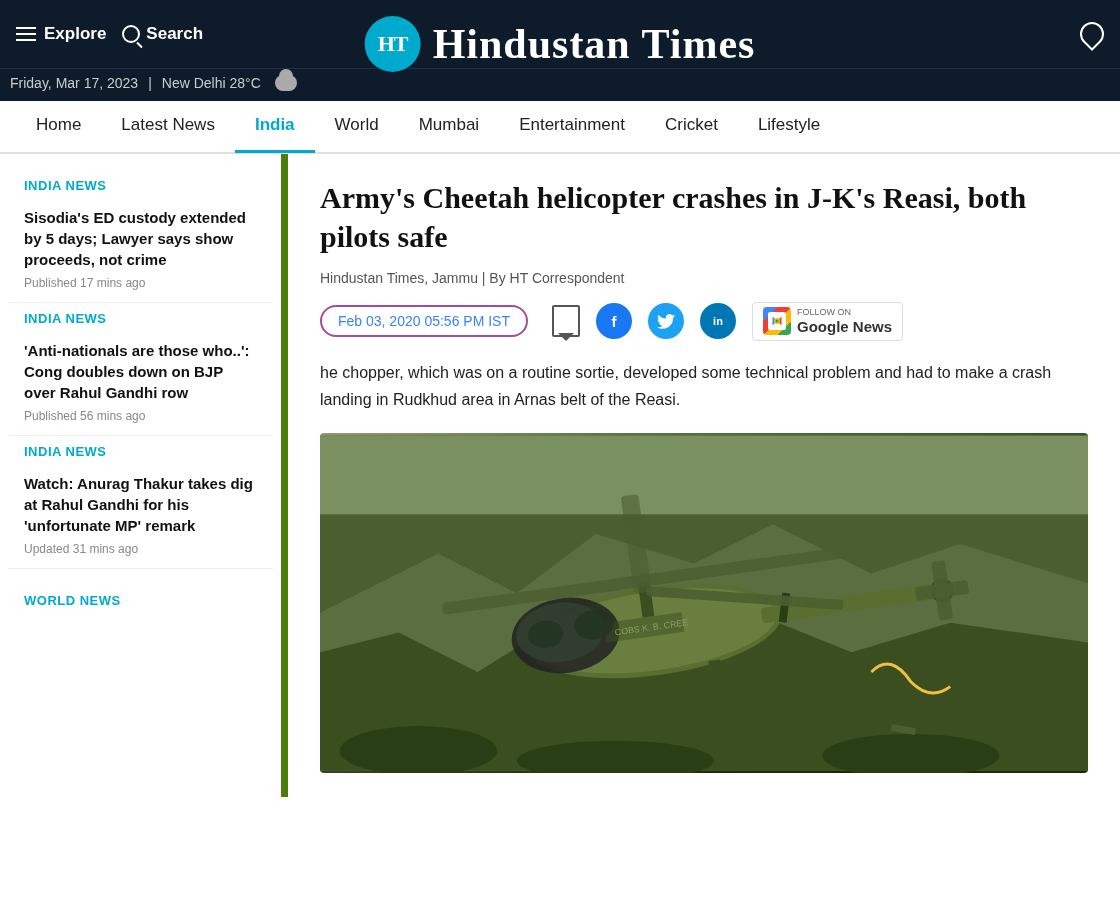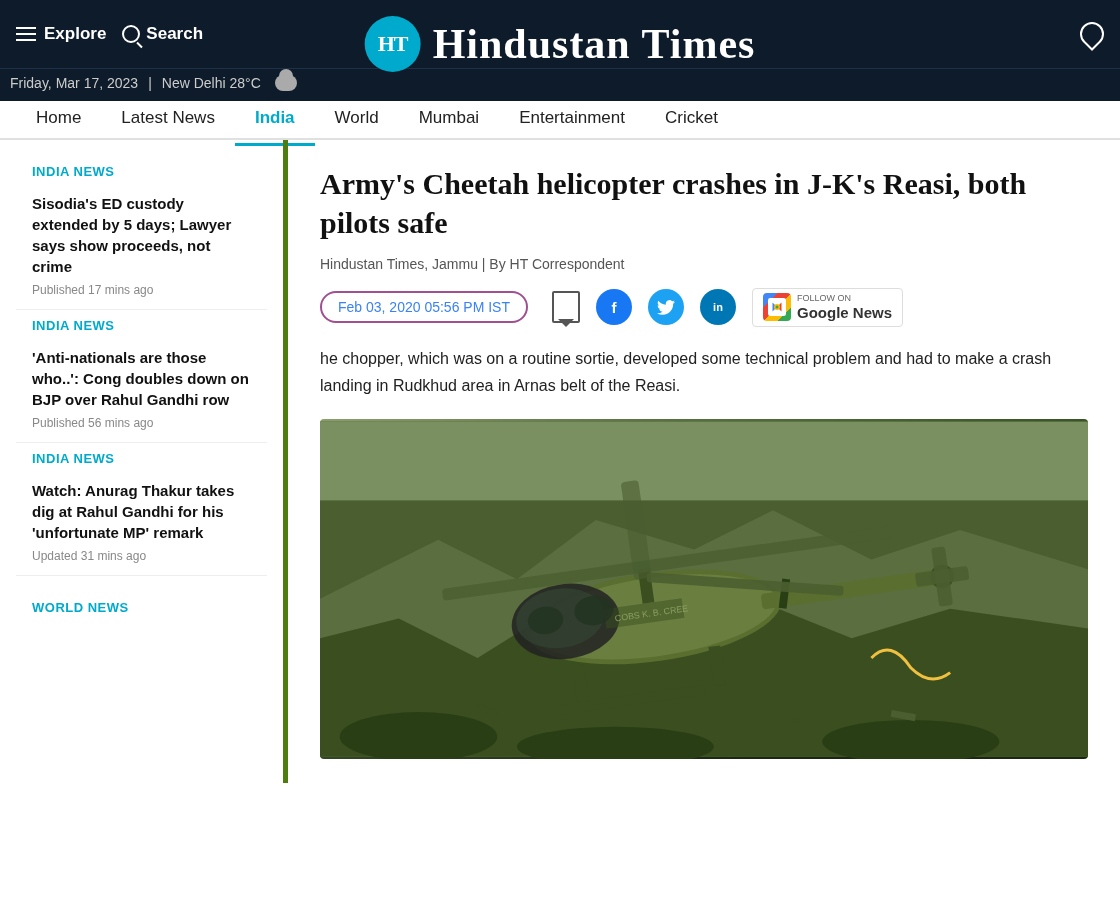--- a/index.html
+++ b/index.html
@@ -145,21 +145,21 @@
       border-radius: 50%;
     }
 
     
     .nav-bar {
       background: #fff;
       border-bottom: 2px solid #e0e0e0;
       display: flex;
       align-items: center;
       padding: 0 16px;
-      height: 39px;
+      height: 53px;
       gap: 0;
     }
     .nav-item {
       font-size: 17px;
       font-weight: 500;
       color: #222;
       padding: 0 20px;
       height: 52px;
       display: flex;
       align-items: center;
@@ -177,22 +177,22 @@
     
     .main-layout {
       display: flex;
       width: 100%;
     }
 
     
     .sidebar {
       width: 288px;
       min-width: 288px;
-      border-right: 5px solid #4d7c0f;
-      padding: 16px 16px;
+      border-right: 7px solid #4d7c0f;
+      padding: 16px 8px;
     }
     .sidebar-section-label {
       color: #00aacc;
       font-size: 13px;
       font-weight: 700;
       letter-spacing: 0.5px;
       padding: 8px 16px 4px;
       text-transform: uppercase;
     }
     .sidebar-article {
@@ -366,20 +366,21 @@
 </div>
 
 <nav class="nav-bar">
   <a class="nav-item">Home</a>
   <a class="nav-item">Latest News</a>
   <a class="nav-item active">India</a>
   <a class="nav-item">World</a>
   <a class="nav-item">Mumbai</a>
   <a class="nav-item">Entertainment</a>
   <a class="nav-item">Cricket</a>
+  <a class="nav-item">Lifestyle</a>
 </nav>
 
 <div class="main-layout">
 
   <div class="sidebar">
 
     <div class="sidebar-section-label">INDIA NEWS</div>
     <div class="sidebar-article">
       <div class="sidebar-article-title">Sisodia's ED custody extended by 5 days; Lawyer says show proceeds, not crime</div>
       <div class="sidebar-time">Published 17 mins ago</div>

